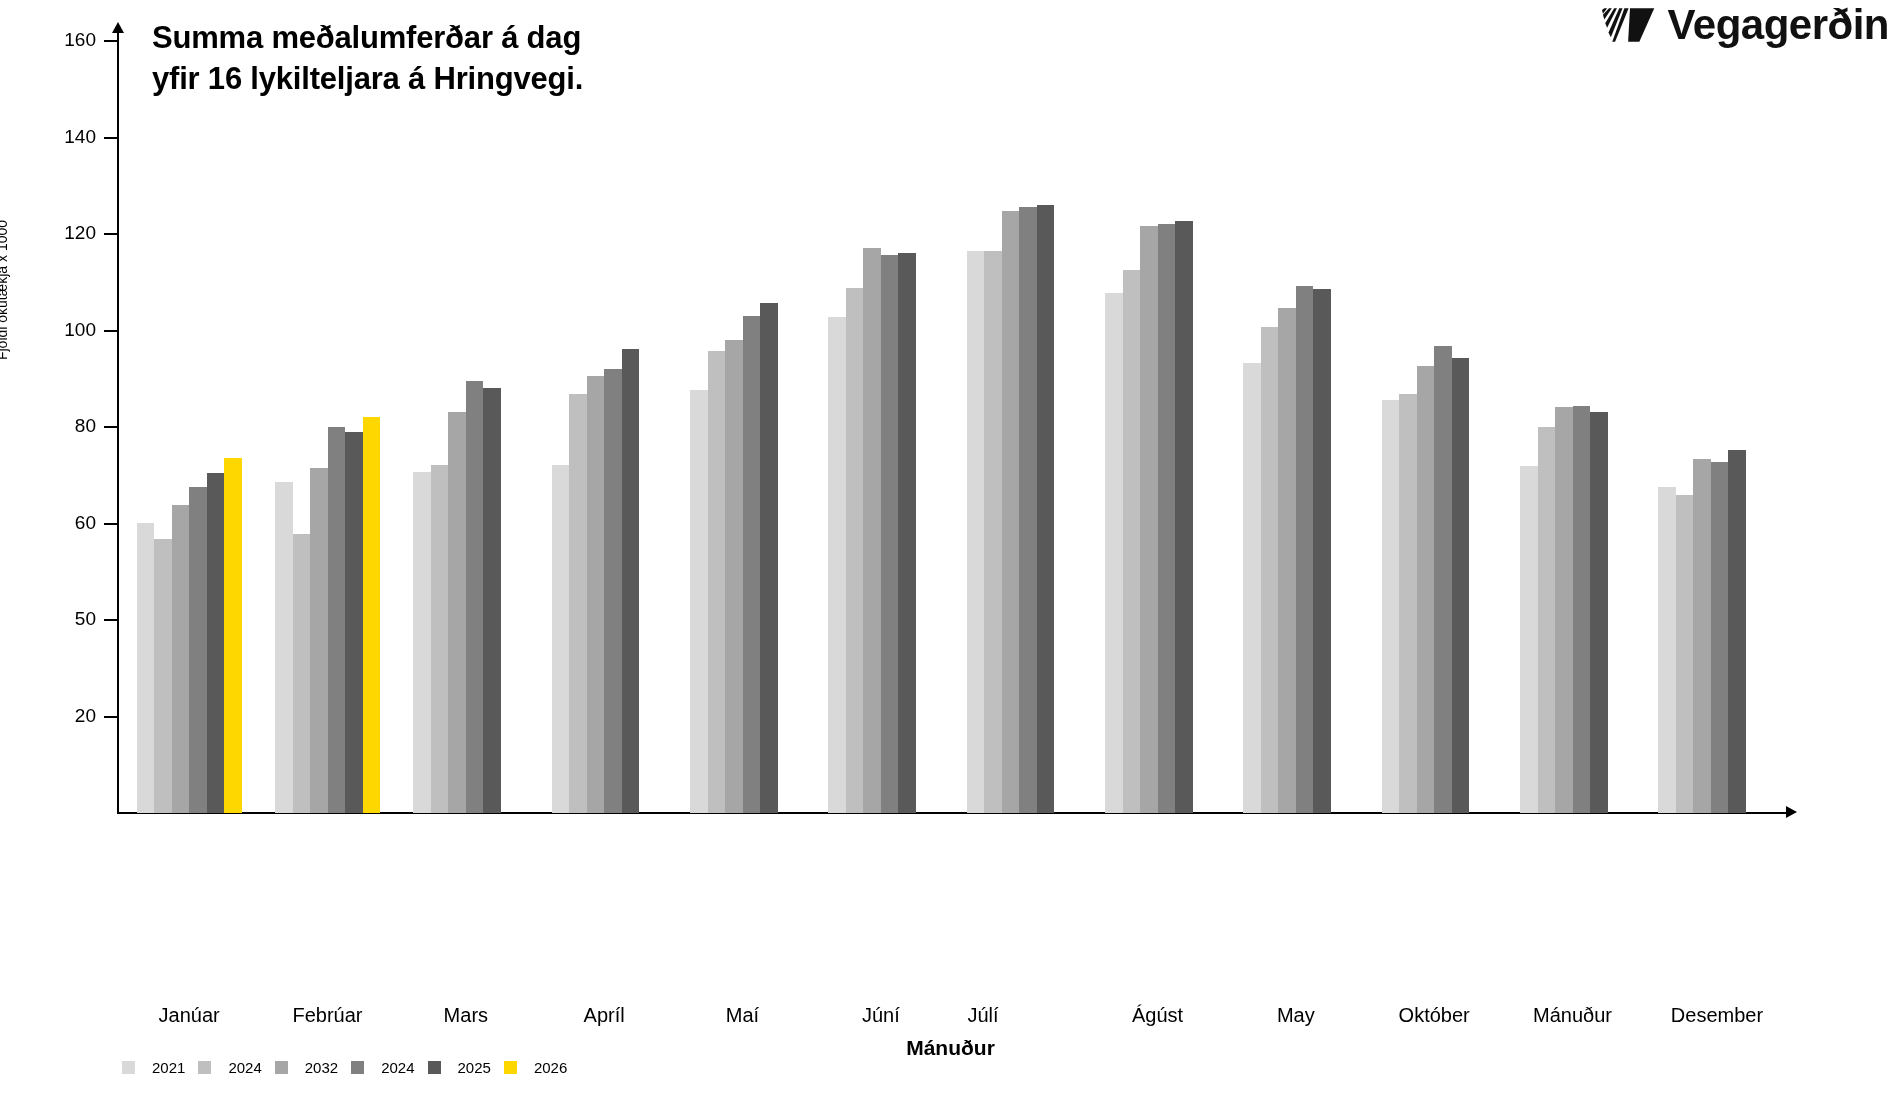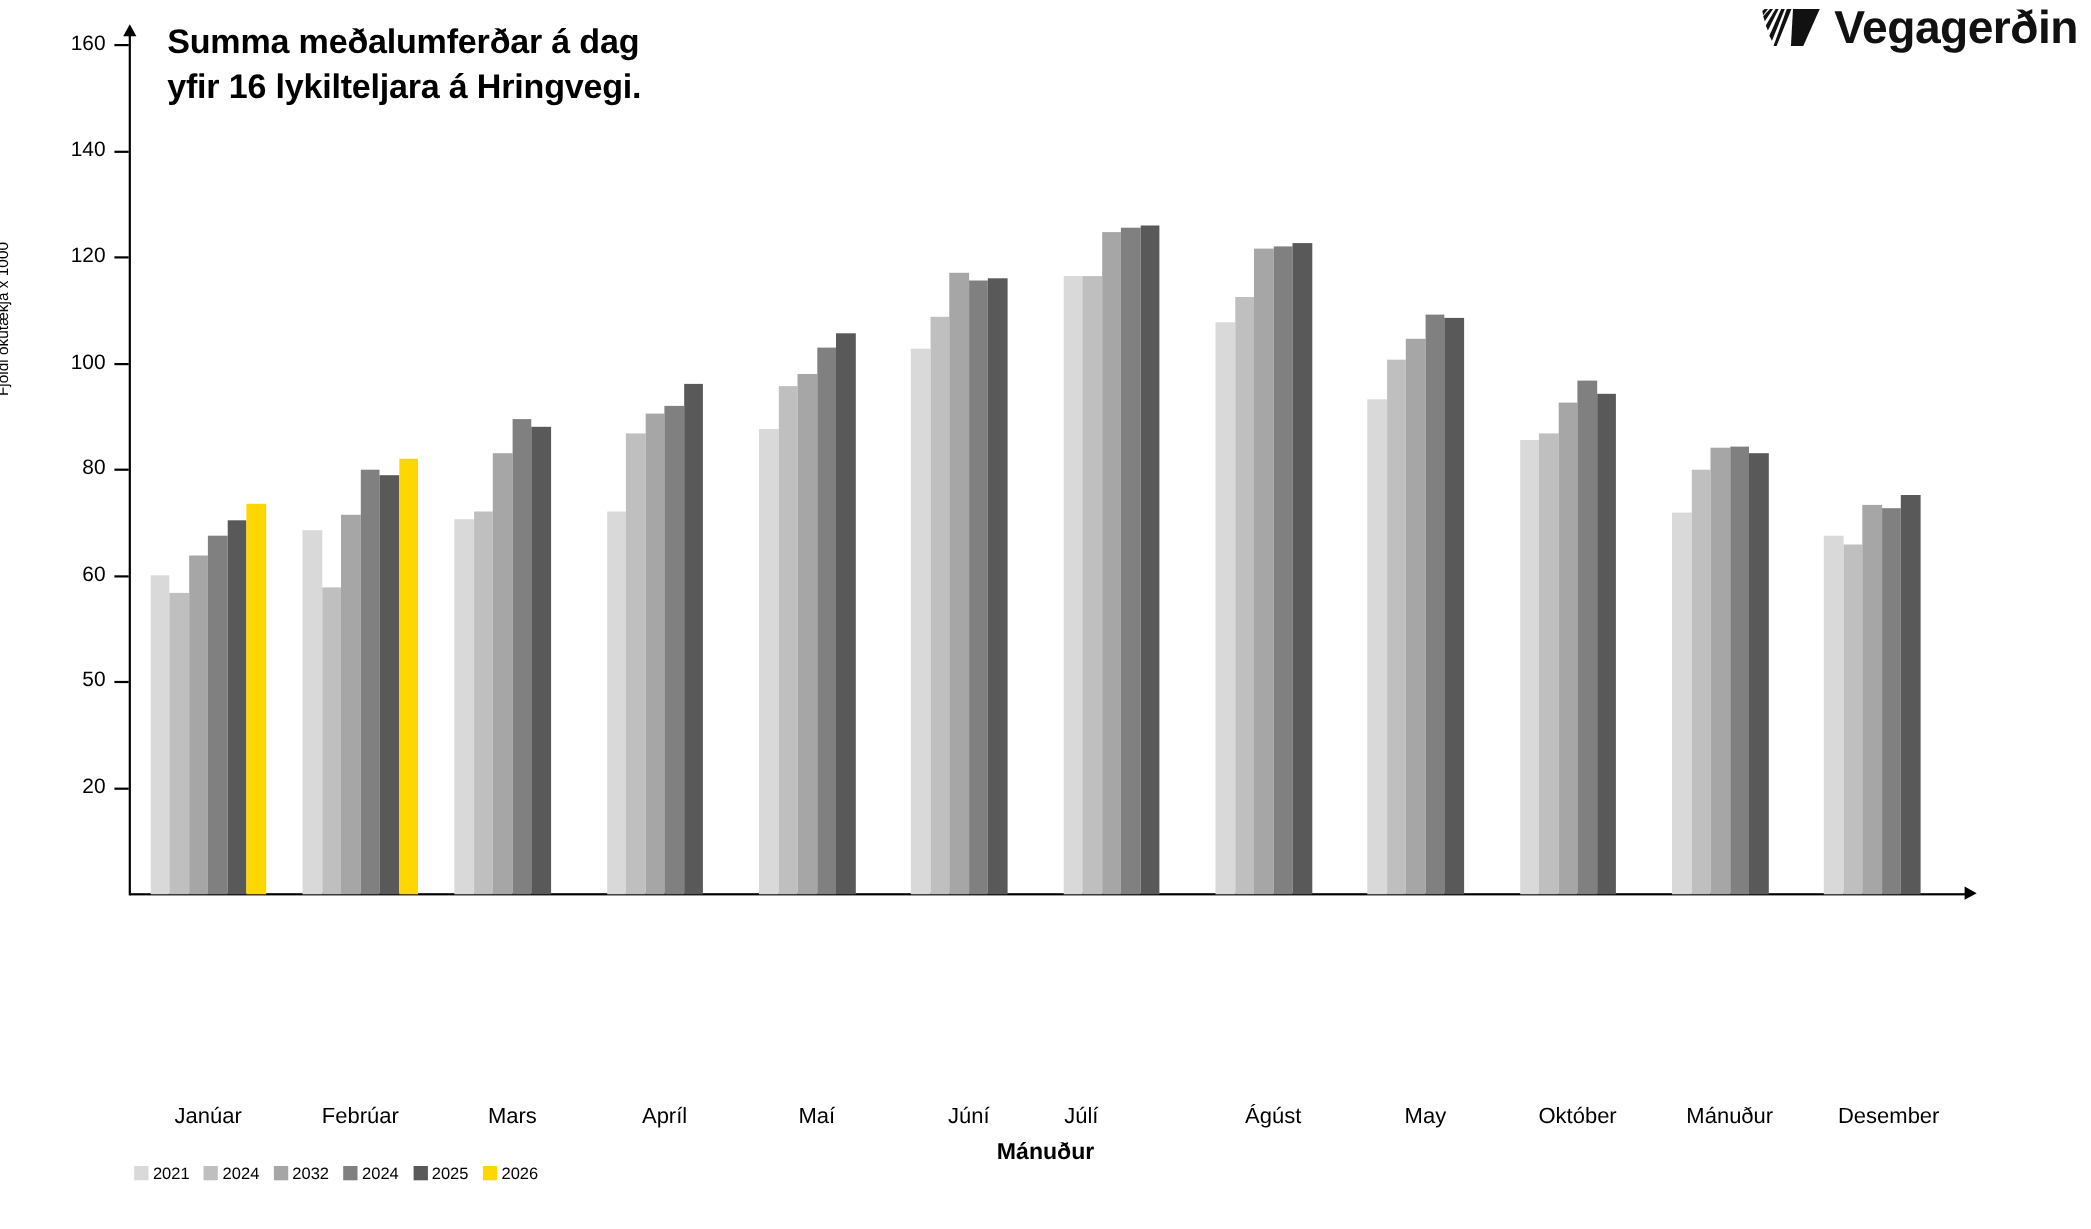--- a/index.html
+++ b/index.html
@@ -26,21 +26,21 @@
   #bars{position:absolute;left:0;top:0;width:1901px;height:813px;}
   .group{position:absolute;bottom:0;top:0;}
   .bar{position:absolute;bottom:0;}
 
   
   .xlabel{position:absolute;top:1004px;font-size:20px;text-align:center;white-space:nowrap;}
   #x-axis-title{position:absolute;top:1036px;width:1901px;text-align:center;font-size:21px;font-weight:700;}
 
   
   #legend{position:absolute;left:122px;top:1060px;display:flex;align-items:center;gap:4px;}
-  .legend-item{display:flex;gap:4px;margin-right:9px;}
+  .legend-item{display:flex;align-items:center;gap:17px;margin-right:9px;}
   .legend-swatch{width:13px;height:13px;display:block;}
   .legend-label{font-size:15px;color:#000;line-height:1;}
 </style>
 </head>
 <body>
 
 <div id="logo">
   <svg class="mark" viewBox="0 0 60 40" aria-hidden="true">
     <polygon points="30,2 56,2 40,38 28,38" fill="#111"></polygon>
     <polygon points="24,2 28.5,2 14,38 11,38" fill="#111"></polygon>

